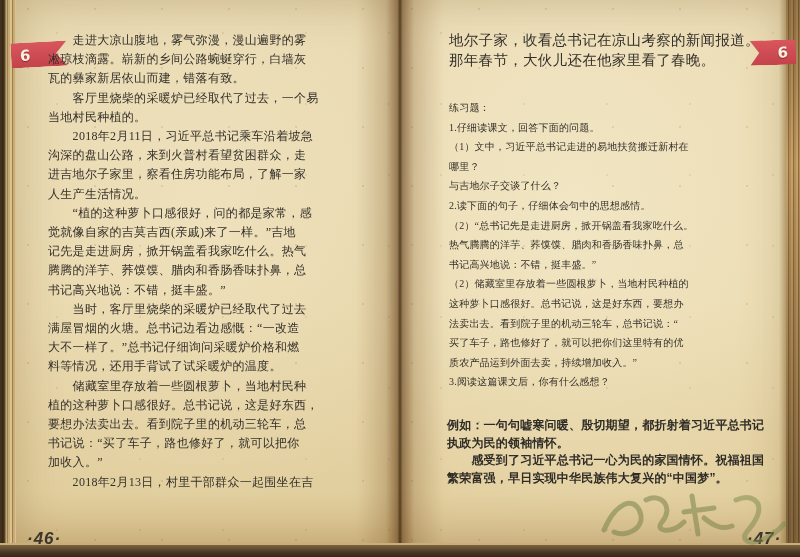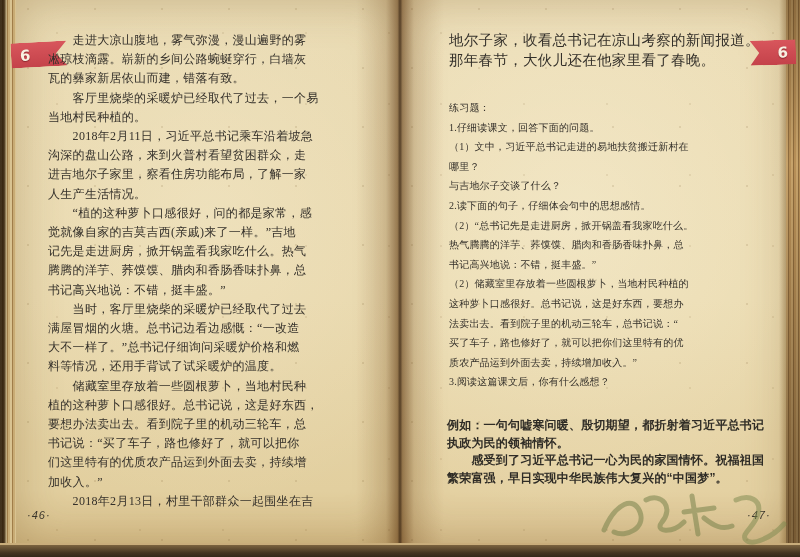--- a/index.html
+++ b/index.html
@@ -57,22 +57,22 @@
   
   .kai{color:#34302a;}
   .textcol{position:absolute;}
   .textcol div{white-space:nowrap;}
   .left-text{left:48px;top:31px;width:300px;font-size:12px;line-height:19.2px;letter-spacing:.3px;}
   .right-passage{left:449px;top:31px;width:302px;font-size:14.5px;line-height:19.6px;letter-spacing:.3px;}
   .exercise{left:449px;top:98px;width:306px;font-size:10px;line-height:19.6px;letter-spacing:.2px;}
   .answers{left:447px;top:417px;width:312px;
     font-family:"Liberation Sans","DejaVu Sans",sans-serif;font-weight:700;
     font-size:12px;line-height:17.5px;color:#2f2c26;letter-spacing:.2px;}
-  .pageno{position:absolute;top:509px;font-family:"Liberation Sans","DejaVu Sans",sans-serif;
-    font-weight:400;font-style:italic;font-size:11px;color:#3b362c;letter-spacing:1px;}
+  .pageno{position:absolute;top:529px;font-family:"Liberation Sans","DejaVu Sans",sans-serif;
+    font-weight:700;font-style:italic;font-size:17px;color:#3b362c;letter-spacing:1px;}
   .pageno-left{left:27px;}
   .pageno-right{left:747px;}
 
   
   .watermark{position:absolute;left:596px;top:482px;width:198px;height:70px;opacity:.5;}
 </style>
 </head>
 <body>
 
 <div class="scene">
@@ -112,21 +112,20 @@
     <div>腾腾的洋芋、荞馍馍、腊肉和香肠香味扑鼻，总</div>
     <div>书记高兴地说：不错，挺丰盛。”</div>
     <div>　　当时，客厅里烧柴的采暖炉已经取代了过去</div>
     <div>满屋冒烟的火塘。总书记边看边感慨：“一改造</div>
     <div>大不一样了。”总书记仔细询问采暖炉价格和燃</div>
     <div>料等情况，还用手背试了试采暖炉的温度。</div>
     <div>　　储藏室里存放着一些圆根萝卜，当地村民种</div>
     <div>植的这种萝卜口感很好。总书记说，这是好东西，</div>
     <div>要想办法卖出去。看到院子里的机动三轮车，总</div>
     <div>书记说：“买了车子，路也修好了，就可以把你</div>
-    <div>们这里特有的优质农产品运到外面去卖，持续增</div>
     <div>加收入。”</div>
     <div>　　2018年2月13日，村里干部群众一起围坐在吉</div>
   </div>
 
   <div class="textcol right-passage kai">
     <div>地尔子家，收看总书记在凉山考察的新闻报道。</div>
     <div>那年春节，大伙儿还在他家里看了春晚。</div>
   </div>
 
   <div class="textcol exercise kai">

